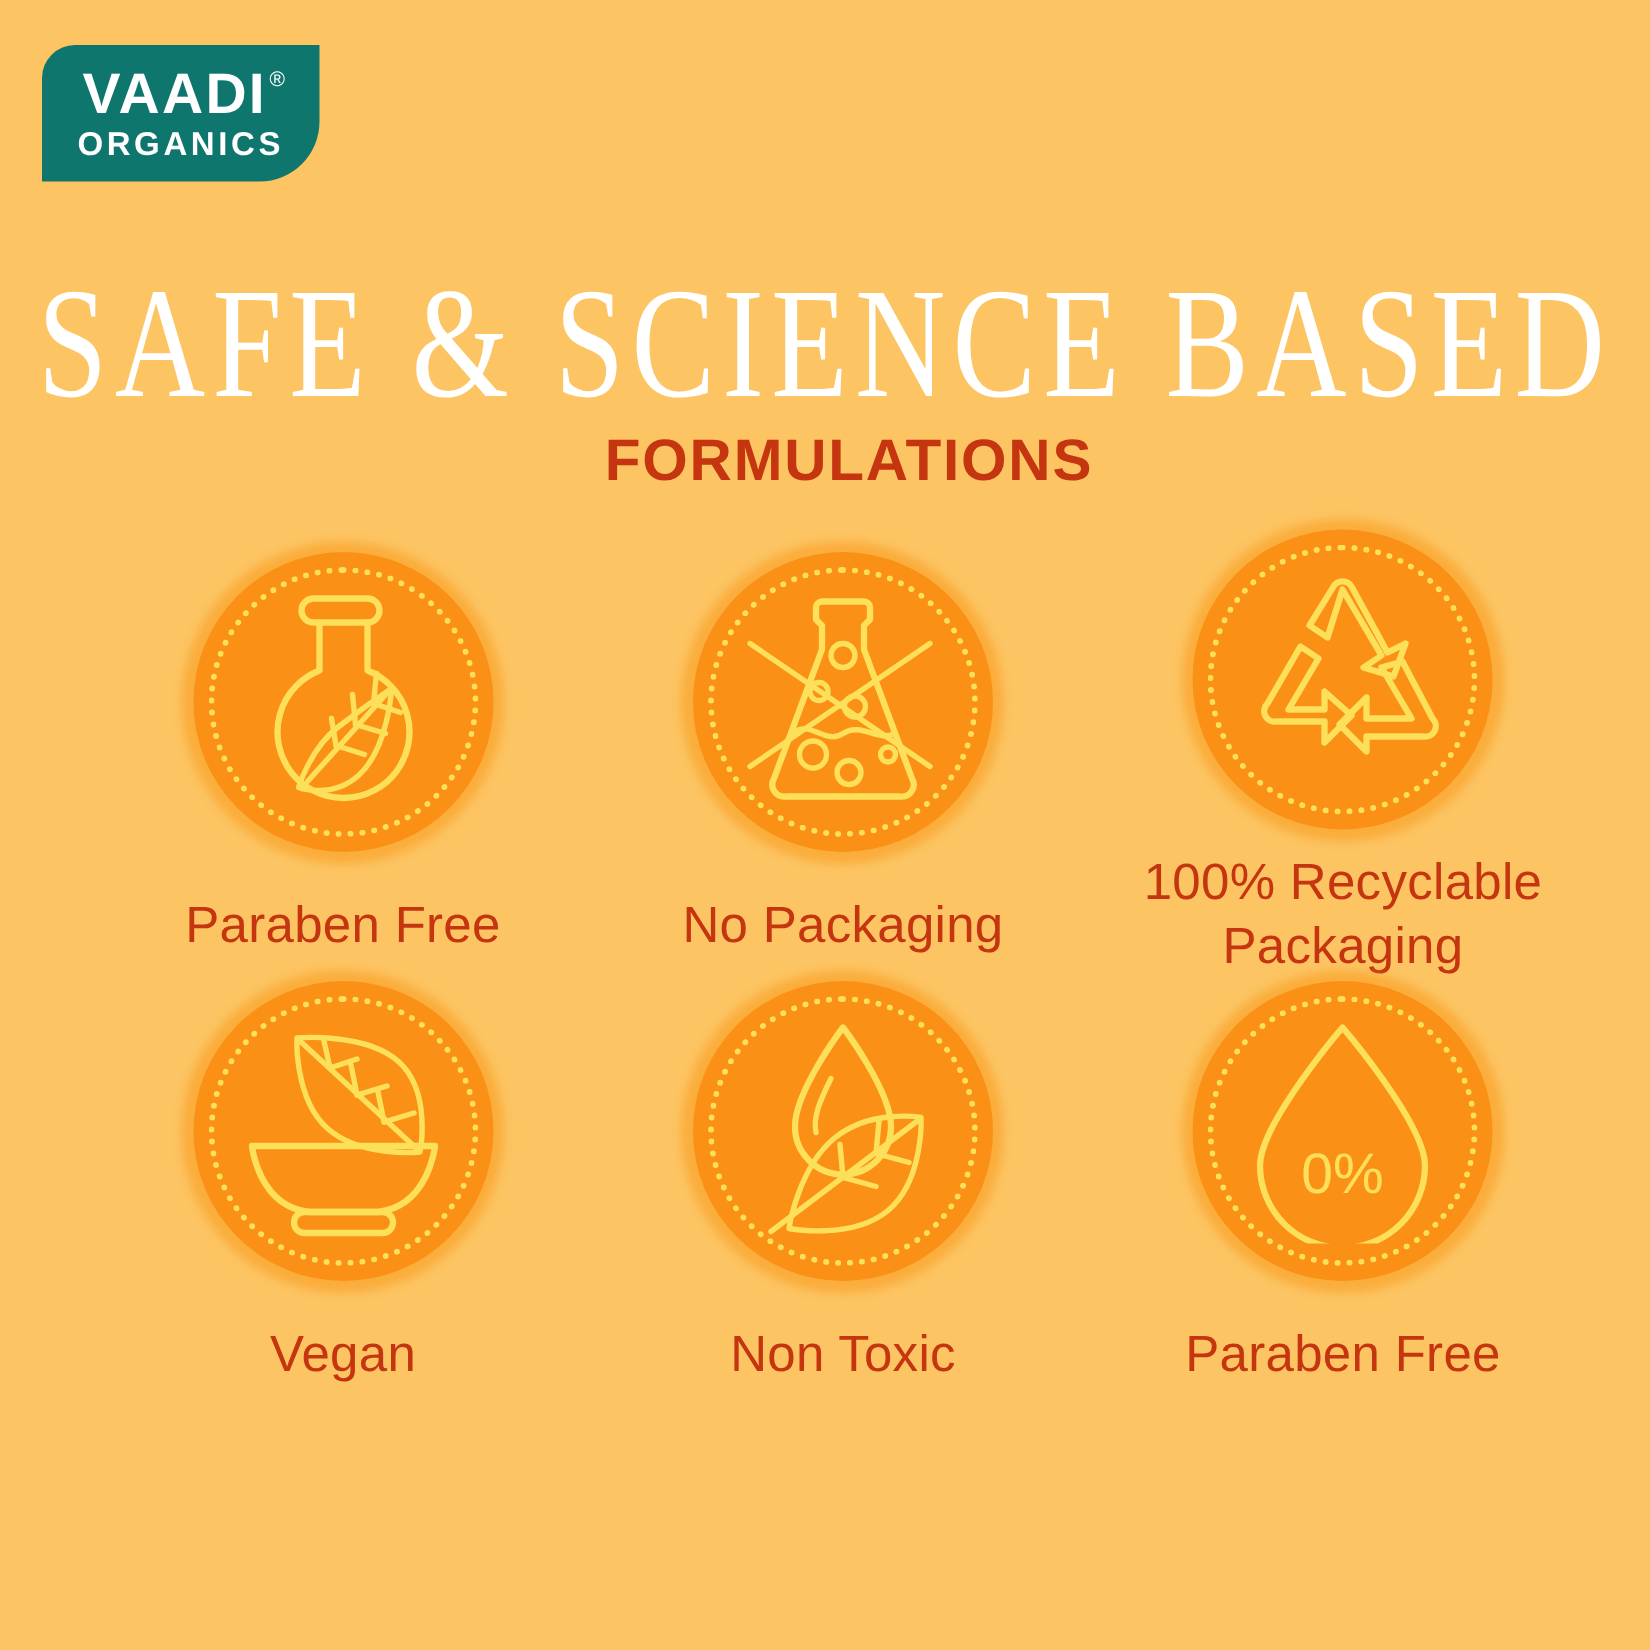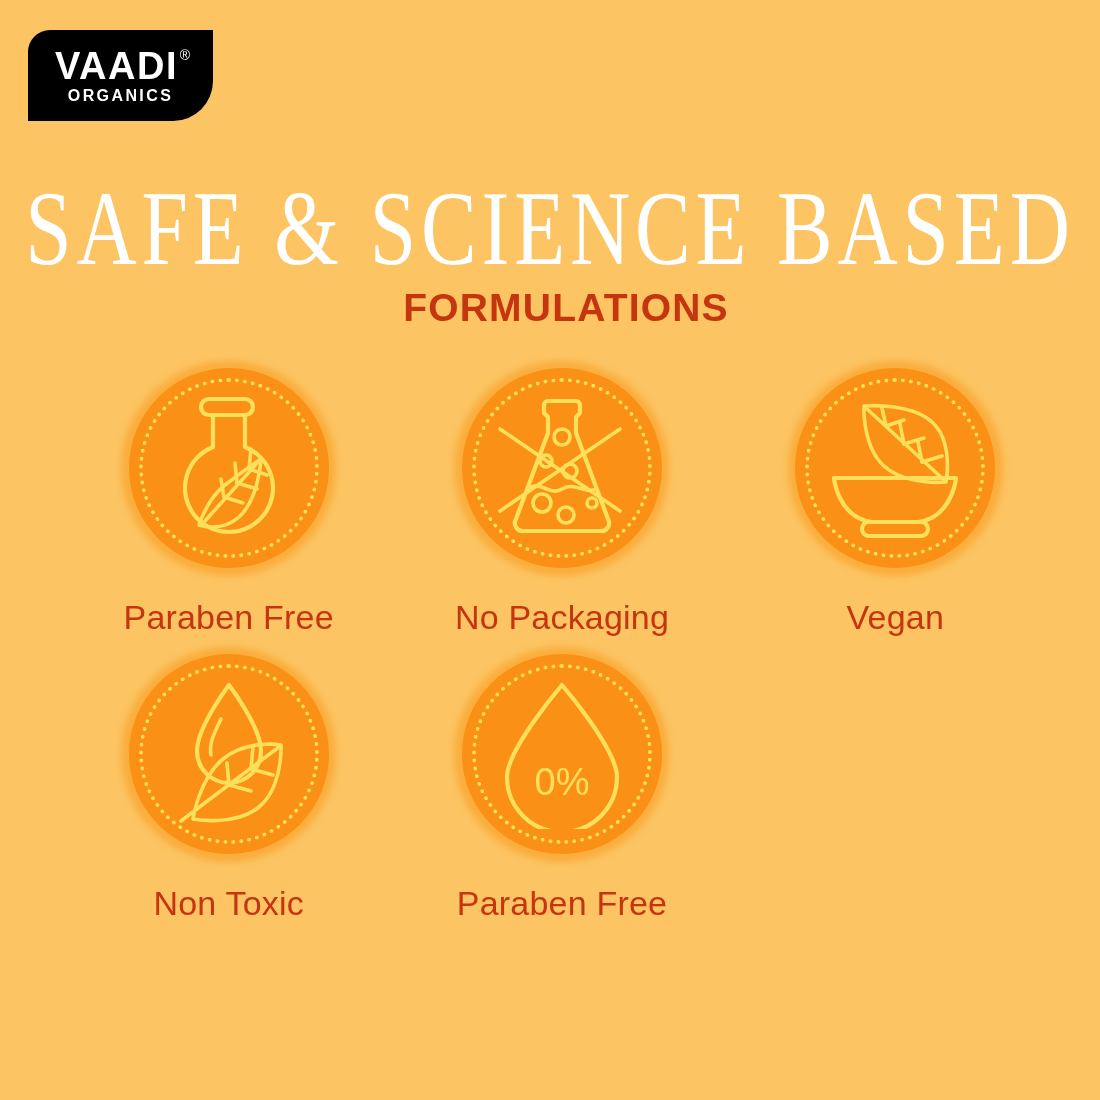--- a/index.html
+++ b/index.html
@@ -17,21 +17,21 @@
     position: relative;
   }
 
   
   #logo {
     position: absolute;
     left: 28px;
     top: 30px;
     width: 185px;
     height: 91px;
-    background: #000000;
+    background: #0f766e;
     border-radius: 22px 0 40px 0;
     display: flex;
     flex-direction: column;
     align-items: center;
     justify-content: center;
     padding-top: 2px;
   }
   #logo .brand-main {
     position: relative;
     color: #ffffff;
@@ -44,21 +44,21 @@
   #logo .brand-reg {
     position: absolute;
     top: 1px;
     right: -4px;
     font-size: 14px;
     font-weight: normal;
     letter-spacing: 0;
   }
   #logo .brand-sub {
     color: #ffffff;
-    font-size: 16px;
+    font-size: 22px;
     font-weight: bold;
     letter-spacing: 2.4px;
     line-height: 1.1;
     margin-top: 2px;
   }
 
   
   #headline {
     position: absolute;
     top: 176px;
@@ -223,20 +223,36 @@
           <circle class="glyph glyph-thin" cx="78" cy="122" r="8"></circle>
           <circle class="glyph glyph-thin" cx="104" cy="110" r="5"></circle>
           <path class="glyph glyph-thin" d="M12 36 L132 118"></path>
           <path class="glyph glyph-thin" d="M132 36 L12 118"></path>
         </svg>
       </div>
     </div>
     <div class="caption">No Packaging</div>
   </div>
 
+  <div class="feature">
+    <div class="badge">
+      <div class="disc">
+        <div class="dotted-ring"></div>
+        <svg width="140" height="140" viewBox="0 0 140 140">
+
+          <path class="glyph" d="M70 10 L96 54 L84 62 L104 68 L112 46 L100 52 L76 8 A7 7 0 0 0 64 8 L48 34 L60 42 Z"></path>
+
+          <path class="glyph" d="M42 48 L20 86 A7 7 0 0 0 26 98 L58 98 L58 112 L76 94 L58 78 L58 90 L34 90 L54 56 Z"></path>
+
+          <path class="glyph" d="M96 62 L116 96 L86 96 L86 82 L68 100 L86 118 L86 108 L124 108 A7 7 0 0 0 130 96 L110 58 Z"></path>
+        </svg>
+      </div>
+    </div>
+    <div class="caption">100% Recyclable Packaging</div>
+  </div>
 
   <div class="feature">
     <div class="badge">
       <div class="disc">
         <div class="dotted-ring"></div>
         <svg width="150" height="144" viewBox="0 0 150 144">
 
           <path class="glyph glyph-thin" d="M44 10 C44 10 90 6 112 26 C134 46 126 86 126 86 C126 86 86 90 64 70 C42 50 44 10 44 10 Z"></path>
           <path class="glyph glyph-thin" d="M46 12 L124 84"></path>
           <path class="glyph glyph-thin" d="M66 30 L62 12"></path>

